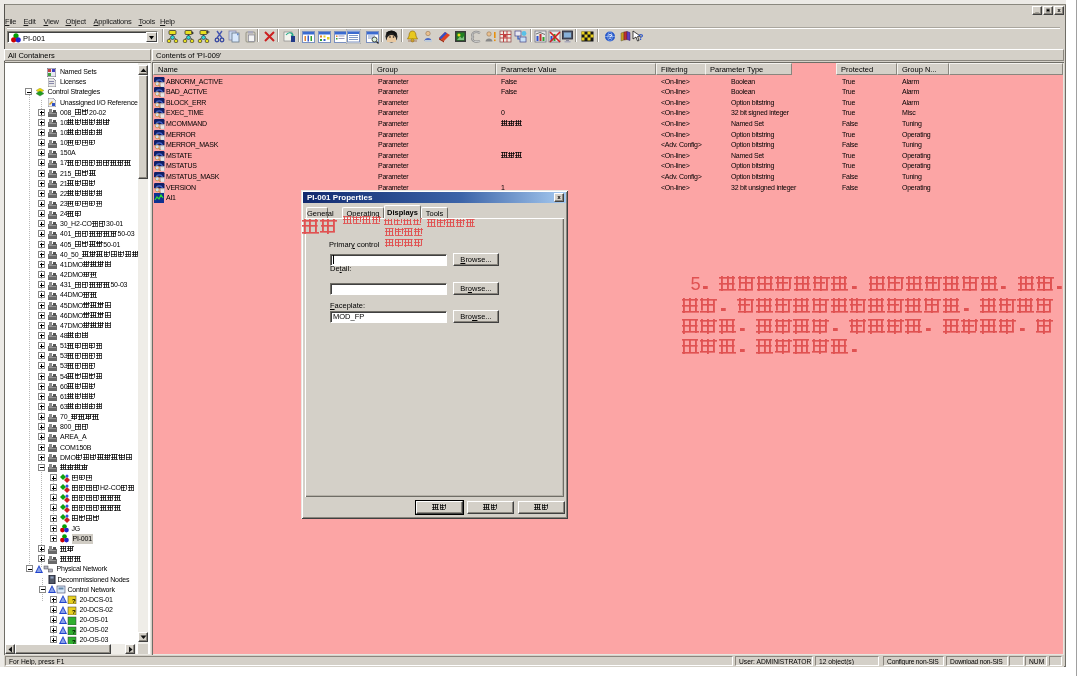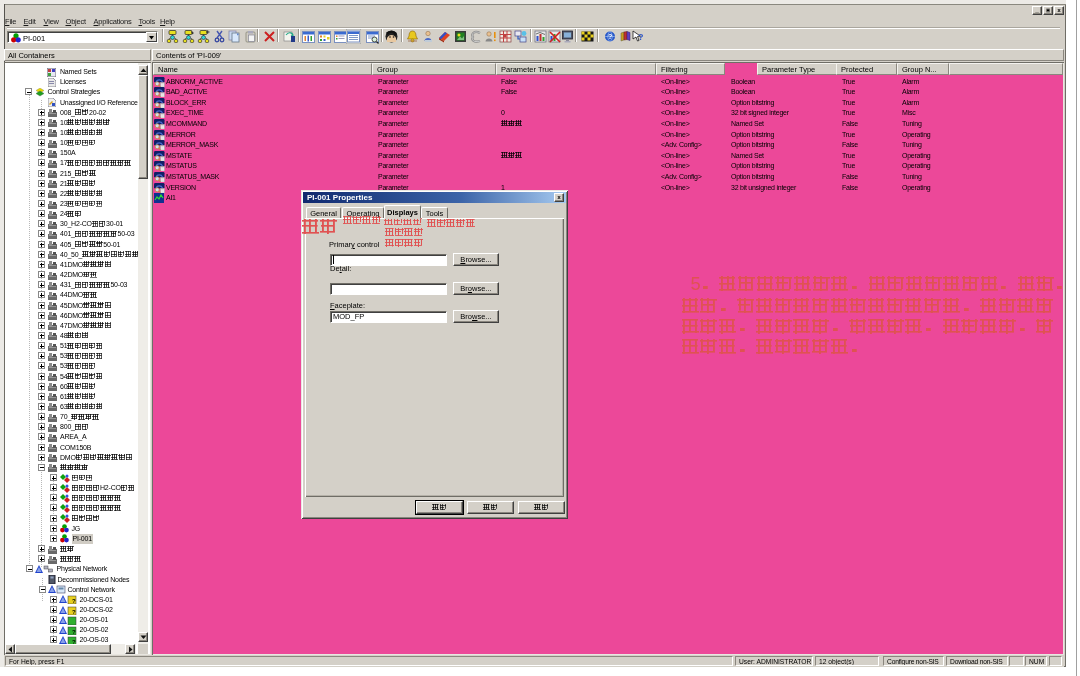--- a/index.html
+++ b/index.html
@@ -34,21 +34,21 @@
 .sep{position:absolute;width:2px;height:13px;border-left:1px solid #9b978e;border-right:1px solid #fff}
 #combo{position:absolute;left:7px;top:31px;width:151px;height:12px;background:#fff;
  border:1px solid;border-color:#807e76 #fff #fff #807e76;box-shadow:inset 1px 1px 0 #404040}
 #combo .txt{position:absolute;left:15px;top:1.5px;font-size:7.5px;color:#000}
 #combo .dd{position:absolute;right:0px;top:0px;width:11px;height:10px;background:#d4d0c8;
  border:1px solid;border-color:#fff #404040 #404040 #fff}
 .cap{position:absolute;top:49px;height:12px;background:#d4d0c8;font-size:7.5px;color:#000;
  border:1px solid;border-color:#fff #8a867e #8a867e #fff;line-height:11px;padding-left:3px}
 #tree{position:absolute;left:4px;top:62px;width:147px;height:593px;background:#fff;
  box-shadow:inset 1px 1px 0 #6f6d66,inset -1px -1px 0 #e8e6e0;overflow:hidden;font-size:7px;color:#000}
-#list{position:absolute;left:152px;top:62px;width:912px;height:593px;background:#ec4899;
+#list{position:absolute;left:152px;top:62px;width:912px;height:593px;background:#fca5a5;
  box-shadow:inset 1px 1px 0 #6f6d66,inset -1px -1px 0 #e8e6e0;overflow:hidden;font-size:7px;color:#000}
 .hdr{position:absolute;top:1px;height:12px;background:#d4d0c8;border:1px solid;
  border-color:#f4f2ee #8a867e #8a867e #f4f2ee;font-size:7.5px;line-height:11px;padding-left:4px;color:#000}
 .cell{position:absolute;white-space:nowrap;overflow:hidden;letter-spacing:-.25px;height:11px;line-height:8px}
 .trow{position:absolute;white-space:nowrap;height:10px;line-height:10px;letter-spacing:-.2px}
 .exp{position:absolute;width:7px;height:7px;border:1px solid #888;background:#fff;top:1px}
 .exp:before{content:"";position:absolute;left:1px;top:2.5px;width:4px;height:1px;background:#000}
 .exp.plus:after{content:"";position:absolute;left:2.5px;top:1px;width:1px;height:4px;background:#000}
 .sb{position:absolute;background:#efede8}
 .sbtn{position:absolute;background:#d4d0c8;border:1px solid;border-color:#fff #404040 #404040 #fff;box-shadow:inset -1px -1px 0 #8a867e}
@@ -862,23 +862,23 @@
       <div class="sbtn" style="left:121px;top:582px;width:10px;height:10px"></div>
       <svg class="ab" style="left:123.5px;top:583.5px" width="5" height="7" viewBox="0 0 5 7">
         <path d="M1 0.5 L1 6.5 L4.5 3.5 Z" fill="#111"></path>
       </svg>
       <div class="sbtn" style="left:11px;top:582px;width:96px;height:10px"></div>
       <div class="ab" style="left:134px;top:582px;width:10px;height:10px;background:#d4d0c8"></div>
     </div>
     <div id="list">
       <div class="hdr" style="left:1px;width:219px">Name</div>
       <div class="hdr" style="left:220px;width:124px">Group</div>
-      <div class="hdr" style="left:344px;width:160px">Parameter True</div>
+      <div class="hdr" style="left:344px;width:160px">Parameter Value</div>
       <div class="hdr" style="left:504px;width:69px">Filtering</div>
-      <div class="hdr" style="left:605px;width:111px">Parameter Type</div>
+      <div class="hdr" style="left:553px;width:87px">Parameter Type</div>
       <div class="hdr" style="left:684px;width:61px">Protected</div>
       <div class="hdr" style="left:745px;width:52px">Group N...</div>
       <div class="hdr" style="left:797px;width:114px"></div>
       <svg class="ab" style="left:2px;top:14.5px" width="11" height="10" viewBox="0 0 11 10">
         <rect x="0" y="0" width="10.5" height="5.5" rx="1.2" fill="#101f66"></rect>
         <path d="M2 5 C3 2.2 7.5 2.2 8.5 5" stroke="#4a6ad0" stroke-width="1.1" fill="none"></path>
         <rect x="6.5" y="5.5" width="4" height="4.5" fill="#f4f4f4" stroke="#999" stroke-width="0.5"></rect>
         <path d="M7.2 6.5h2.6M7.2 8h2.6" stroke="#bbb" stroke-width="0.5"></path>
         <circle cx="3.2" cy="6.8" r="2" fill="#cfdef2" stroke="#c09040" stroke-width="0.8"></circle>
         <path d="M4.6 8.2 L6.4 9.8" stroke="#c09040" stroke-width="1.1"></path>
@@ -1037,21 +1037,21 @@
       <div class="cell" style="left:750px;top:121.5px;width:150px">Operating</div>
       <svg class="ab" style="left:2px;top:131.1px" width="10" height="10" viewBox="0 0 10 10">
         <rect x="0" y="0" width="10" height="10" fill="#103090"></rect>
         <path d="M1 7 L3 4 L5 6 L7 2 L9 5" stroke="#30e030" stroke-width="1.2" fill="none"></path>
       </svg>
       <div class="cell" style="left:14px;top:132.1px;width:204px">AI1</div>
     </div>
     <div id="dlg">
       <div id="dlgtitle">PI-001 Properties</div>
       <div class="tbtn" style="right:4px;top:3px">x</div>
-      <div class="tab" style="left:5px;top:17px;width:35px;height:12px;line-height:11px">General</div>
+      <div class="tab" style="left:5px;top:17px;width:22px;height:12px;line-height:11px">General</div>
       <div class="tab" style="left:41px;top:17px;width:42px;height:12px;line-height:11px">Operating</div>
       <div class="tab" style="left:83px;top:15px;width:37px;height:14px;line-height:13px;font-weight:bold;z-index:2;background:#d4d0c8">Displays</div>
       <div class="tab" style="left:120px;top:17px;width:27px;height:12px;line-height:11px">Tools</div>
       <div id="tabpane"></div>
       <div class="lbl" style="left:28px;top:50px">Primar<u>y</u> control</div>
       <div class="inp" style="left:29px;top:64px"><span style="border-left:1px solid #000">&nbsp;</span></div>
       <div class="btn" style="left:152px;top:63px;width:46px;height:13px;line-height:12px"><u>B</u>rowse...</div>
       <div class="lbl" style="left:29px;top:74px">De<u>t</u>ail:</div>
       <div class="inp" style="left:29px;top:93px"></div>
       <div class="btn" style="left:152px;top:92px;width:46px;height:13px;line-height:12px">Br<u>o</u>wse...</div>

